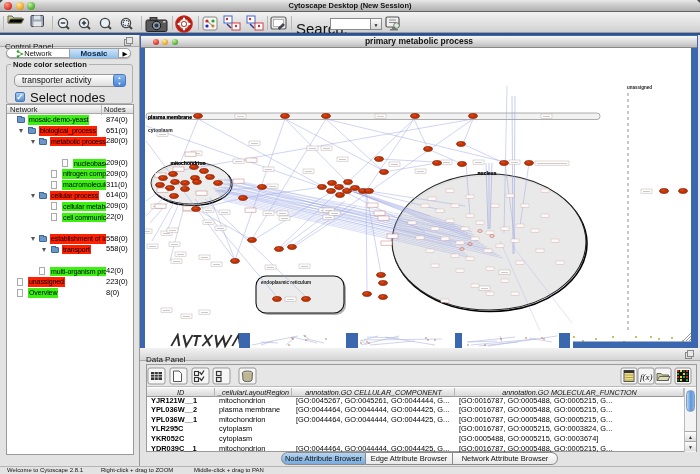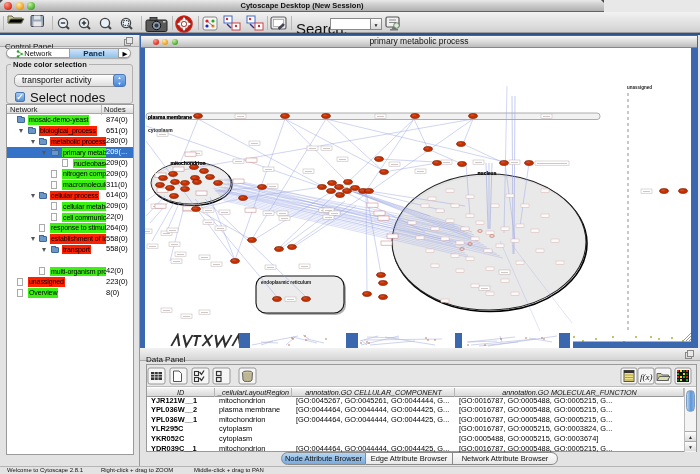--- a/index.html
+++ b/index.html
@@ -1,17 +1,17 @@
 <!DOCTYPE html>
 <html><head><meta charset="utf-8">
 <style>
 * { margin:0; padding:0; box-sizing:border-box; }
 html,body { width:700px; height:474px; overflow:hidden; }
 body { font-family:"Liberation Sans", sans-serif; position:relative; background:#e8e8e8; }
-#titlebar { position:absolute; left:0; top:0; width:604px; height:11.5px;
+#titlebar { position:absolute; left:0; top:0; width:700px; height:11.5px;
   background:linear-gradient(#e9e9e9,#cdcdcd 45%,#b0b0b0);
   border-bottom:1px solid #636363; }
 #tlc, #trc { position:absolute; top:0; width:3px; height:3px; background:#4a4a4a; z-index:5;}
 #tlc { left:0; clip-path:polygon(0 0, 100% 0, 0 100%); }
 #trc { right:0; clip-path:polygon(0 0, 100% 0, 100% 100%); }
 #titlebar .title { width:100%; text-align:center; font-size:7.5px; color:#111; line-height:11px; font-weight:bold;}
 .tl { position:absolute; top:1.8px; width:8px; height:8px; border-radius:50%; }
 #toolbar { position:absolute; left:0; top:12px; width:700px; height:21px;
   background:linear-gradient(#f2f2f2,#dcdcdc 70%,#d0d0d0);
   border-bottom:1px solid #9a9a9a; }
@@ -47,21 +47,21 @@
 .trow .num { position:absolute; left:99px; color:#000; font-size:7.5px; letter-spacing:0;}
 .g { background:#3cf011; }
 .r { background:#ff2000; }
 .arrow { position:absolute; top:3.8px; width:0; height:0; border-top:4px solid #555; border-left:2.6px solid transparent; border-right:2.6px solid transparent; }
 .folder { position:absolute; top:2.6px; width:8px; height:6px; background:#6b96c8; border:1px solid #3f6898; border-radius:1px; }
 .folder:before { content:""; position:absolute; left:-1px; top:-2.4px; width:3px; height:1.2px; background:#6b96c8; border:1px solid #3f6898; border-bottom:none; border-radius:1px 1px 0 0;}
 .file { position:absolute; top:1.4px; width:6px; height:8px; background:#fdfdfd; border:1px solid #aaa; }
 #netwin { position:absolute; left:140px; top:35px; width:558px; height:313px; background:#3a67ad; }
 #nettitle { position:absolute; left:1px; top:1px; width:556px; height:12px;
   background:linear-gradient(#f8f8f8,#cfcfcf 70%,#bdbdbd); border-bottom:1px solid #888;}
-#nettitle .t { width:100%; text-align:center; font-size:8.5px; color:#111; line-height:11.5px; }
+#nettitle .t { width:100%; text-align:center; font-size:8.5px; color:#111; line-height:11.5px;font-weight:bold; }
 .mtl { position:absolute; top:3px; width:6px; height:6px; border-radius:50%; }
 #netcanvas { position:absolute; left:5px; top:13px; width:546px; height:285px; background:#fff; }
 #netstrip { position:absolute; left:5px; top:298px; width:546px; height:15px; background:#fff; overflow:hidden;}
 #dp { position:absolute; left:140px; top:348px; width:560px; height:118px; background:#e3e3e3; }
 #dphead { position:absolute; left:0; top:0; width:560px; height:13px; background:linear-gradient(#f2f2f2,#d5d5d5); border-bottom:1px solid #aaa;}
 #dphead span { font-size:8px; color:#111; margin-left:6px; line-height:13px; display:inline-block;}
 #dpinner { position:absolute; left:6px; top:16px; width:551px; height:88px; background:#fff; border:1px solid #9a9a9a;}
 #dptoolbar { position:absolute; left:0; top:0; width:549px; height:22px; background:#e6e6e6; border-bottom:1px solid #bbb;}
 #dtable { position:absolute; left:0; top:23px; width:537px; height:64px; font-size:8px; }
 #dthead { position:absolute; left:0; top:0; width:537px; height:9px; background:linear-gradient(#f5f5f5,#d8d8d8); border-bottom:1px solid #999;font-style:italic; }
@@ -194,21 +194,21 @@
         <rect x="0.5" y="2.5" width="6" height="6" fill="none" stroke="#888"></rect>
         <rect x="2.5" y="0.5" width="6" height="6" fill="#e8e8e8" stroke="#888"></rect>
       </svg></div>
   <div id="cptabs">
     <div id="tabnet"><svg id="netic" viewBox="0 0 8 8">
           <circle cx="2" cy="1.5" r="1.3" fill="#2a2"></circle>
           <circle cx="2" cy="6.5" r="1.3" fill="#2a2"></circle>
           <circle cx="6" cy="4" r="1.3" fill="#6c6"></circle>
           <path d="M2 1.5 L6 4 L2 6.5" stroke="#383" stroke-width="0.7" fill="none"></path>
         </svg>Network</div>
-    <div id="tabmos">Panel</div>
+    <div id="tabmos">Mosaic</div>
     <div id="tabarr">▶</div>
   </div>
   <div id="groupbox">
     <div id="grouplab">Node color selection</div>
     <div id="combo">transporter activity<div id="combobtn">▲<br>▼</div></div>
     <div id="checkrow">
         <div id="checkbox">✓</div>
         <span>Select nodes</span>
       </div>
   </div>
@@ -228,26 +228,20 @@
         <span class="folder" style="left:21px"></span>
         <span class="lab r" style="left:32px;max-width:67px;overflow:hidden">biological_process</span>
         <span class="num" style="color:#000">651(0)</span>
       </div>
 <div class="trow" style="top:31.3px;">
         <span class="arrow" style="left:24px"></span>
         <span class="folder" style="left:32px"></span>
         <span class="lab r" style="left:43px;max-width:56px;overflow:hidden">metabolic process</span>
         <span class="num" style="color:#000">280(0)</span>
       </div>
-<div class="trow" style="top:42.1px;background:#3573c8;">
-        <span class="arrow" style="left:35px"></span>
-        <span class="folder" style="left:44px"></span>
-        <span class="lab g" style="left:55px;max-width:44px;overflow:hidden">primary metabo</span>
-        <span class="num" style="color:#fff">209(...</span>
-      </div>
 <div class="trow" style="top:52.9px;">
         <span class="file" style="left:55px"></span>
         <span class="lab g" style="left:66px;max-width:33px;overflow:hidden">nucleobase-</span>
         <span class="num" style="color:#000">209(0)</span>
       </div>
 <div class="trow" style="top:63.7px;">
         <span class="file" style="left:44px"></span>
         <span class="lab g" style="left:55px;max-width:44px;overflow:hidden">nitrogen compo</span>
         <span class="num" style="color:#000">209(0)</span>
       </div>
@@ -264,25 +258,20 @@
       </div>
 <div class="trow" style="top:96.1px;">
         <span class="file" style="left:44px"></span>
         <span class="lab g" style="left:55px;max-width:44px;overflow:hidden">cellular metabo</span>
         <span class="num" style="color:#000">209(0)</span>
       </div>
 <div class="trow" style="top:106.9px;">
         <span class="file" style="left:44px"></span>
         <span class="lab g" style="left:55px;max-width:44px;overflow:hidden">cell communicat</span>
         <span class="num" style="color:#000">22(0)</span>
-      </div>
-<div class="trow" style="top:117.7px;">
-        <span class="file" style="left:32px"></span>
-        <span class="lab g" style="left:43px;max-width:56px;overflow:hidden">response to stimul</span>
-        <span class="num" style="color:#000">264(0)</span>
       </div>
 <div class="trow" style="top:128.5px;">
         <span class="arrow" style="left:24px"></span>
         <span class="folder" style="left:32px"></span>
         <span class="lab r" style="left:43px;max-width:56px;overflow:hidden">establishment of lo</span>
         <span class="num" style="color:#000">558(0)</span>
       </div>
 <div class="trow" style="top:139.3px;">
         <span class="arrow" style="left:35px"></span>
         <span class="folder" style="left:44px"></span>

